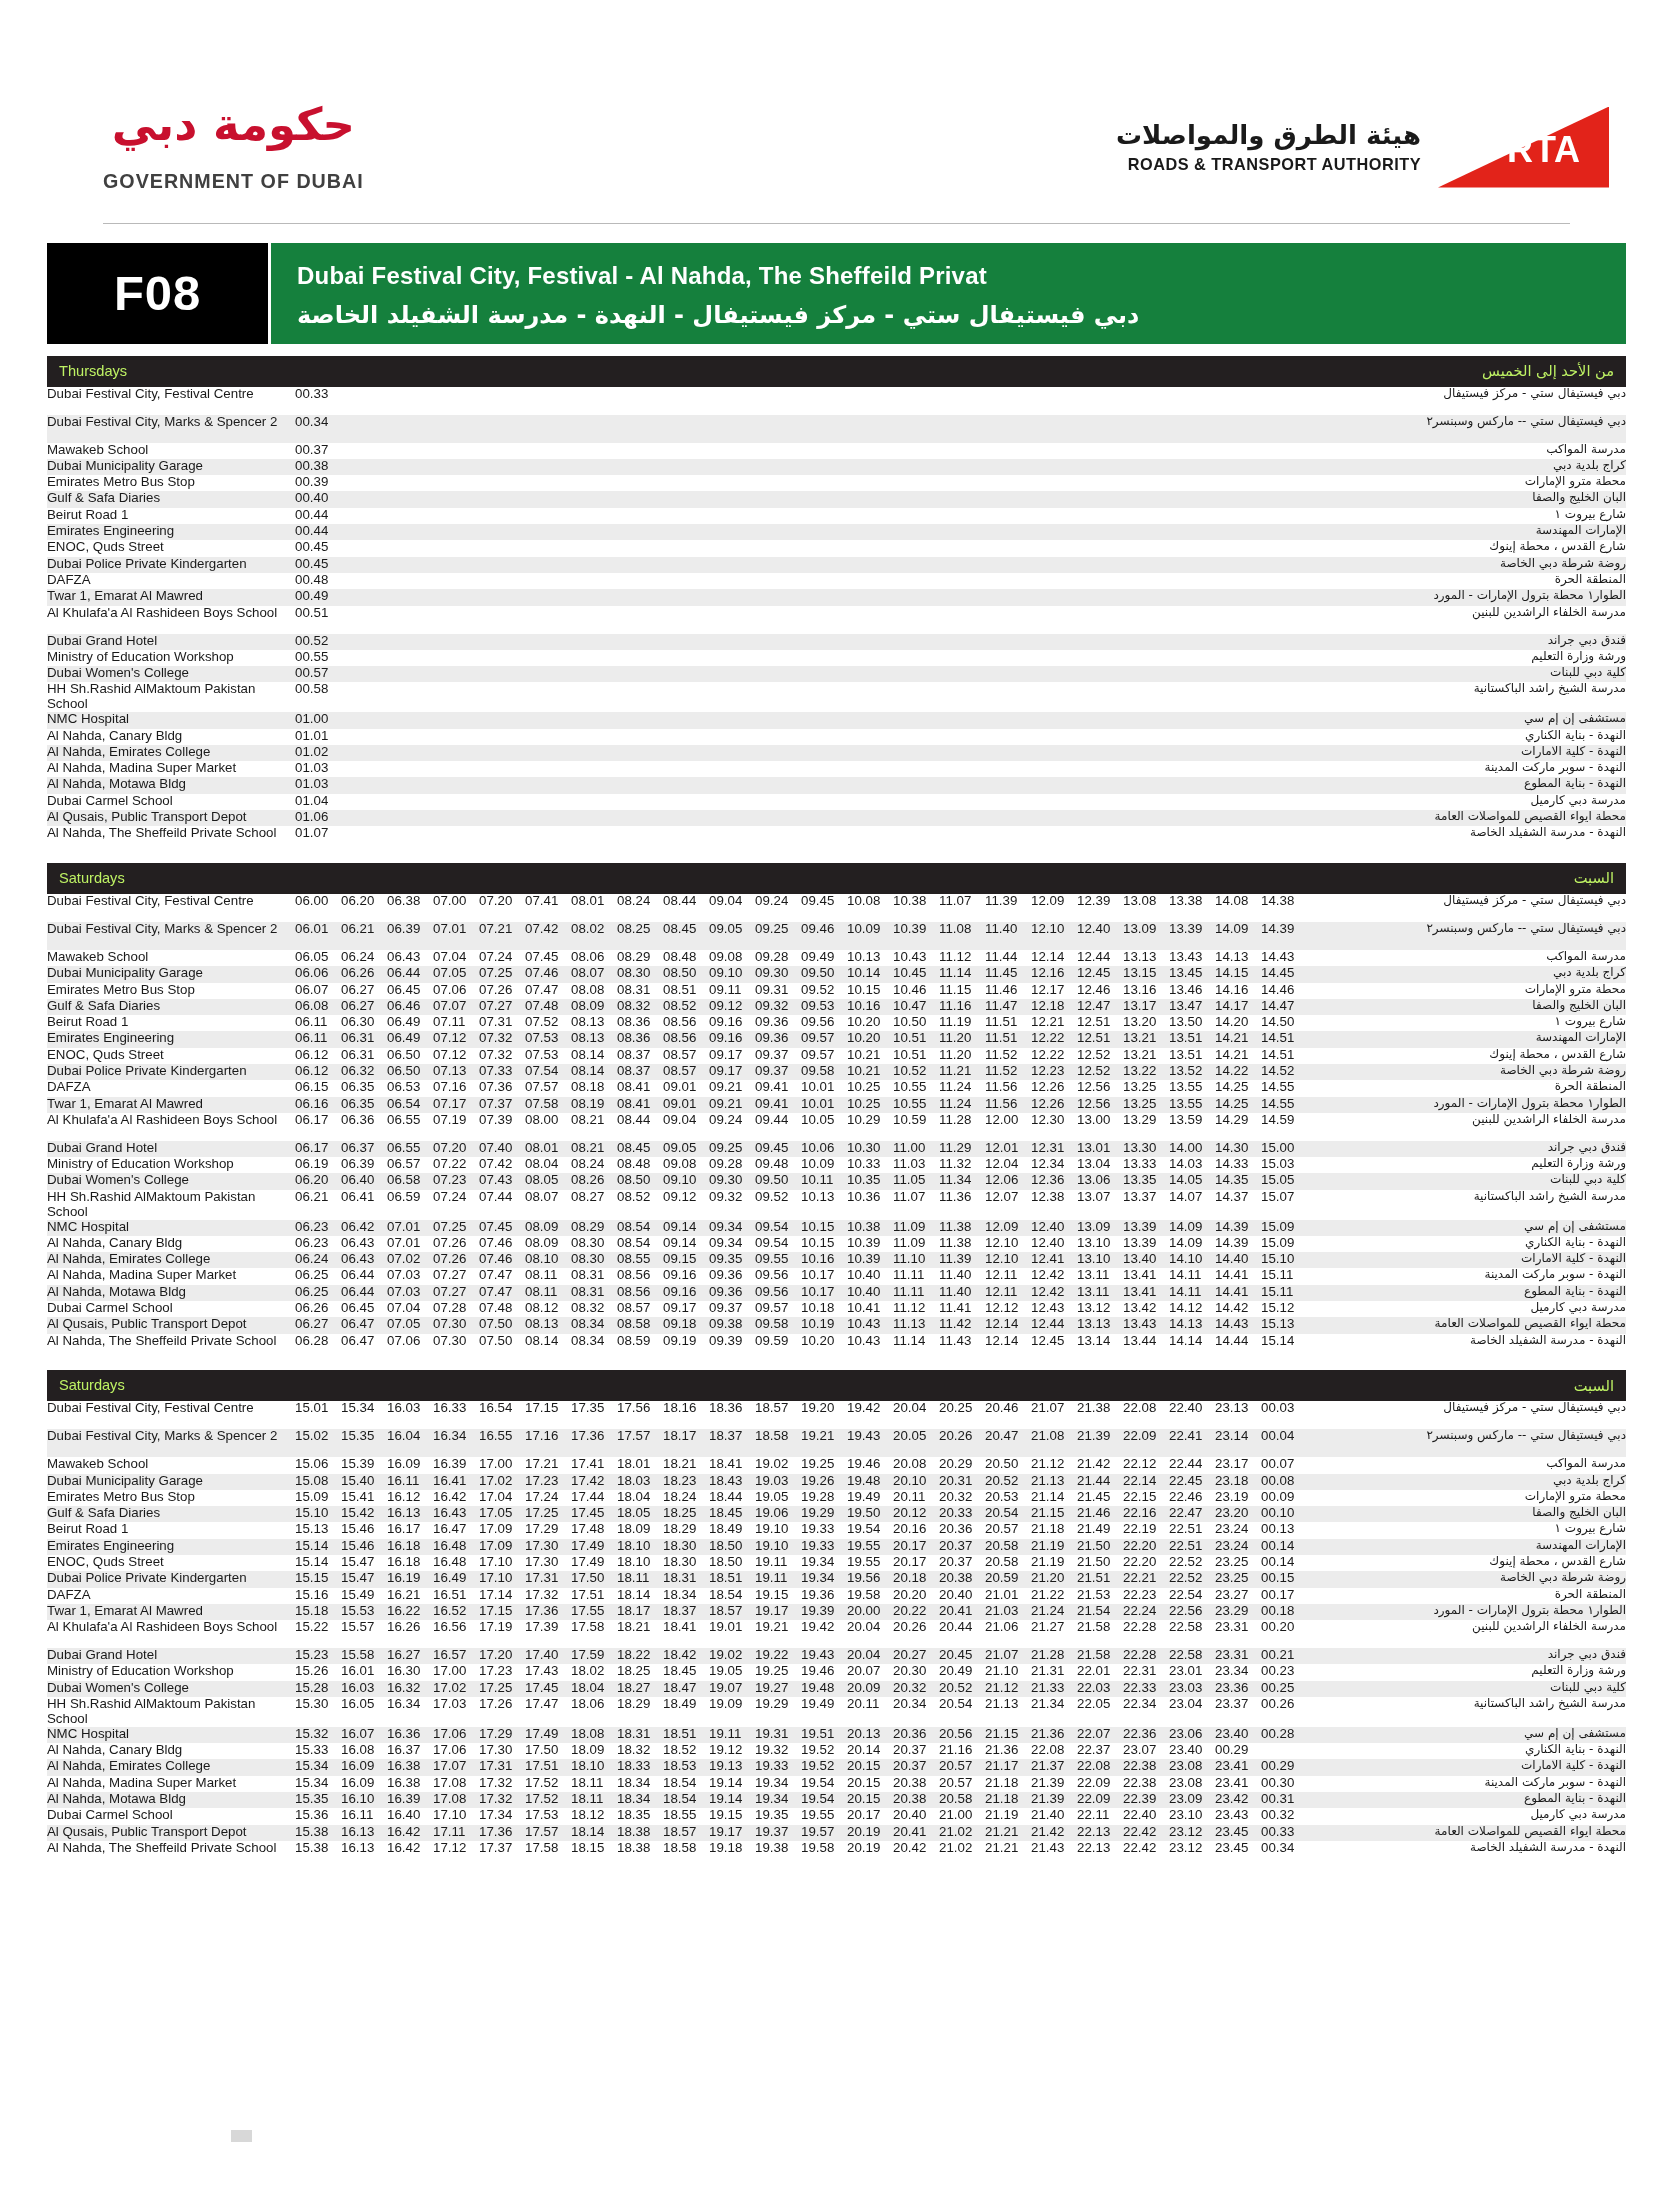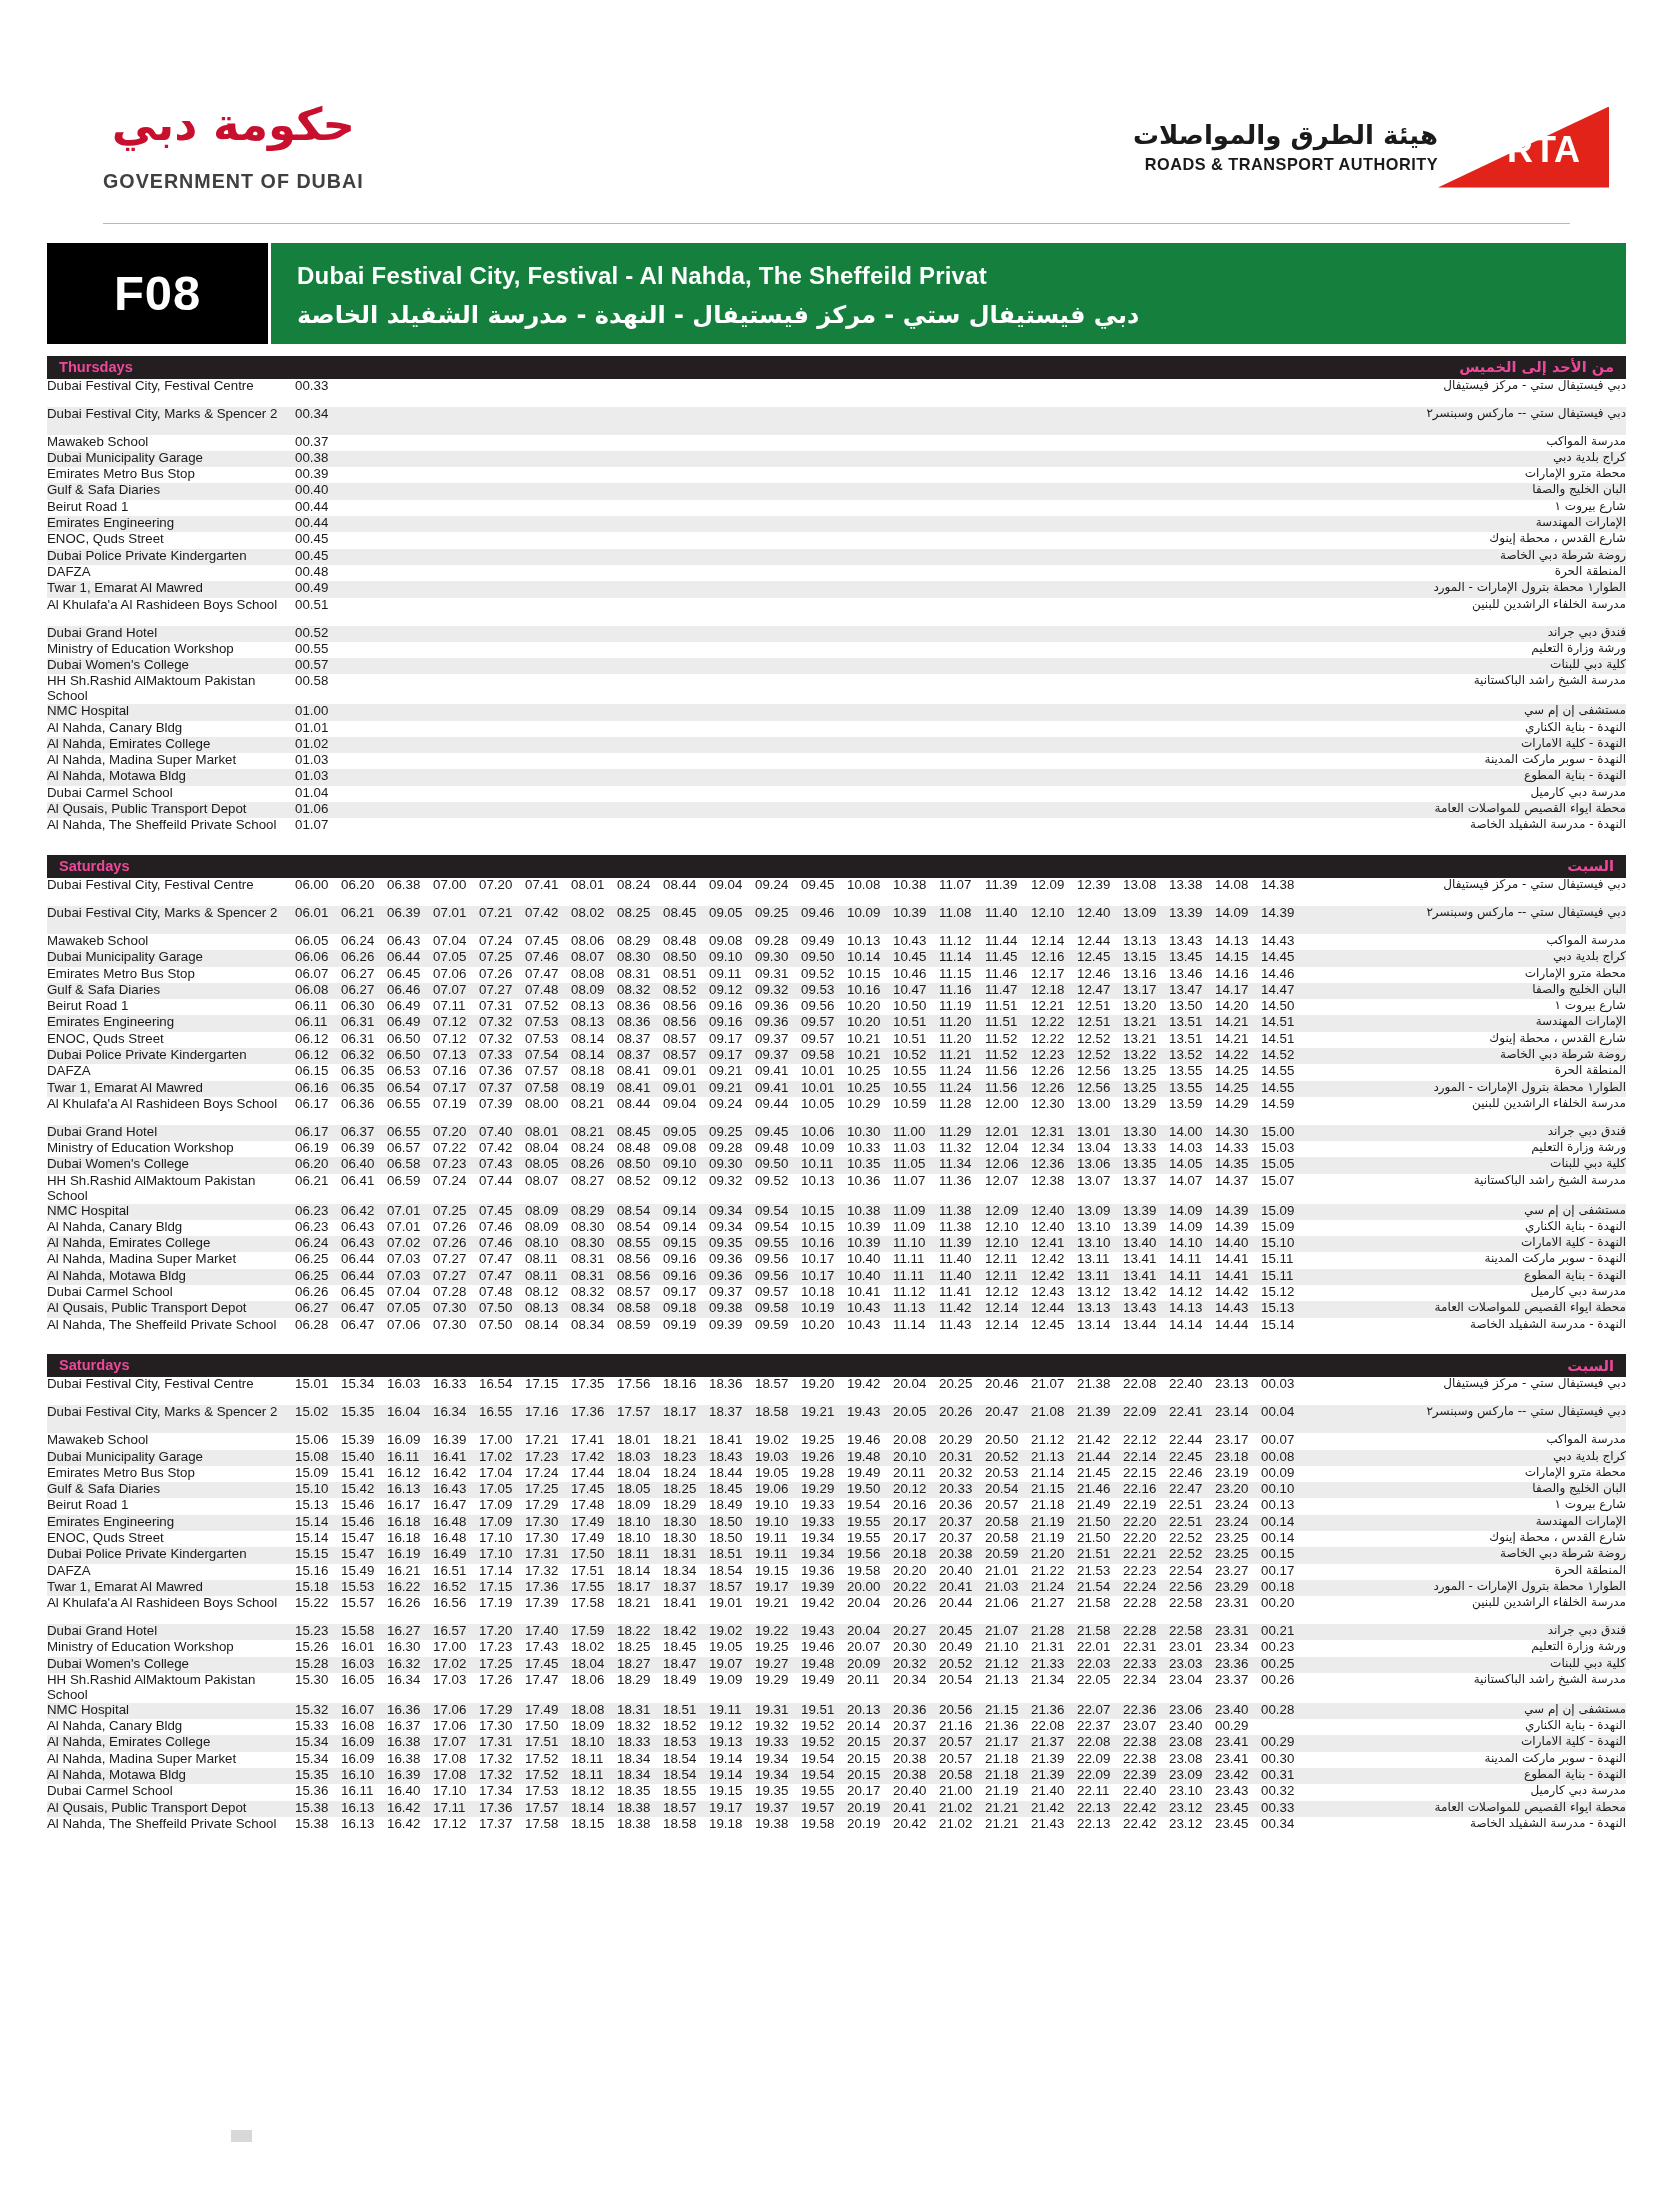--- a/index.html
+++ b/index.html
@@ -37,21 +37,21 @@
     direction:rtl;
   }
   .gov-en {
     color:#404040;
     font-size:19.7px;
     font-weight:bold;
     letter-spacing:1px;
     margin-top:23px;
     text-align:right;
   }
-  .rta-block { display:flex; align-items:center; gap:0; }
+  .rta-block { display:flex; align-items:center; gap:17px; }
   .rta-text { text-align:right; }
   .rta-ar {
     font-family:"DejaVu Sans", sans-serif;
     font-size:26px;
     font-weight:bold;
     direction:rtl;
     letter-spacing:0.9px;
     color:#1a1a1a;
   }
   .rta-en {
@@ -116,28 +116,28 @@
     direction:rtl;
     text-align:left;
     margin-top:10.3px;
   }
 
   
   .sheet { margin:12px 47px 0 47px; }
 
   .daybar {
     background:#231f20;
-    color:#ec4899;
+    color:#bef264;
     display:flex;
     align-items:center;
     justify-content:space-between;
     padding:3.4px 12px 4.3px 12px;
     font-size:14.6px;
-    font-weight:bold;
-    height:23px;
+    font-weight:normal;
+    height:31px;
   }
   .daybar .ar {
     font-family:"DejaVu Sans", sans-serif;
     direction:rtl;
     font-size:14.6px;
   }
 
   table.sched {
     width:100%;
     border-collapse:collapse;

